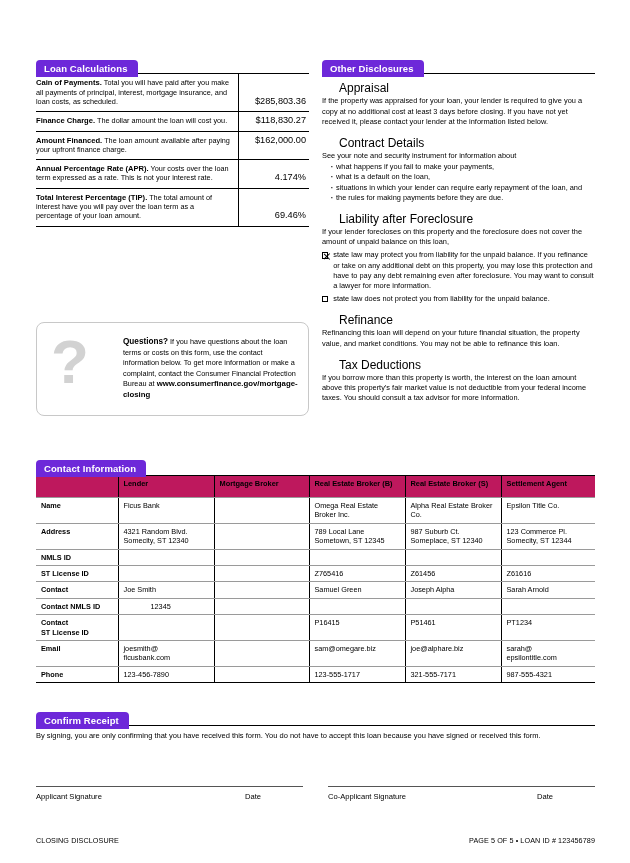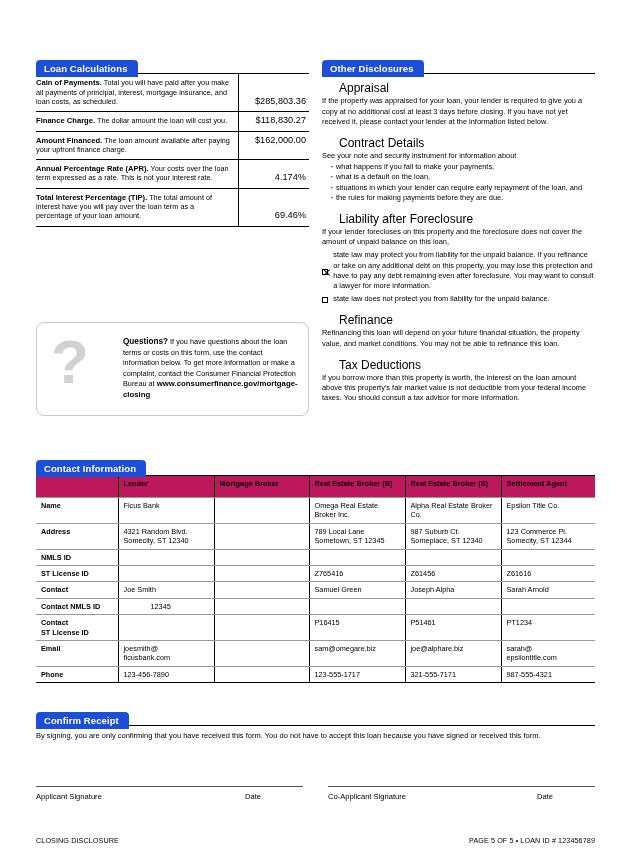--- a/index.html
+++ b/index.html
@@ -22,21 +22,21 @@
     height: 863px;
   }
 
   
   .sec-head {
     position: relative;
     height: 17px;
   }
   .sec-head .tab {
     display: inline-block;
-    background: #1d4ed8;
+    background: #6d28d9;
     color: #ffffff;
     font-size: 9.5px;
     font-weight: bold;
     letter-spacing: .1px;
     padding: 3px 10px 3px 8px;
     border-radius: 4px 4px 0 0;
     line-height: 11px;
     position: relative;
     z-index: 2;
     white-space: nowrap;
@@ -149,21 +149,20 @@
     left: -6px;
     top: -1px;
     font-size: 11px;
   }
   .od p.tight { margin-bottom: 1px; }
   .chk-row {
     display: flex;
     font-size: 7.4px;
     line-height: 10.2px;
     margin: 0 0 3px 0;
-    align-items: center;
   }
   .chk-box {
     width: 6.2px;
     height: 6.2px;
     border: 1px solid #000;
     margin: 2px 5px 0 0;
     flex: 0 0 auto;
     position: relative;
     box-sizing: border-box;
   }

